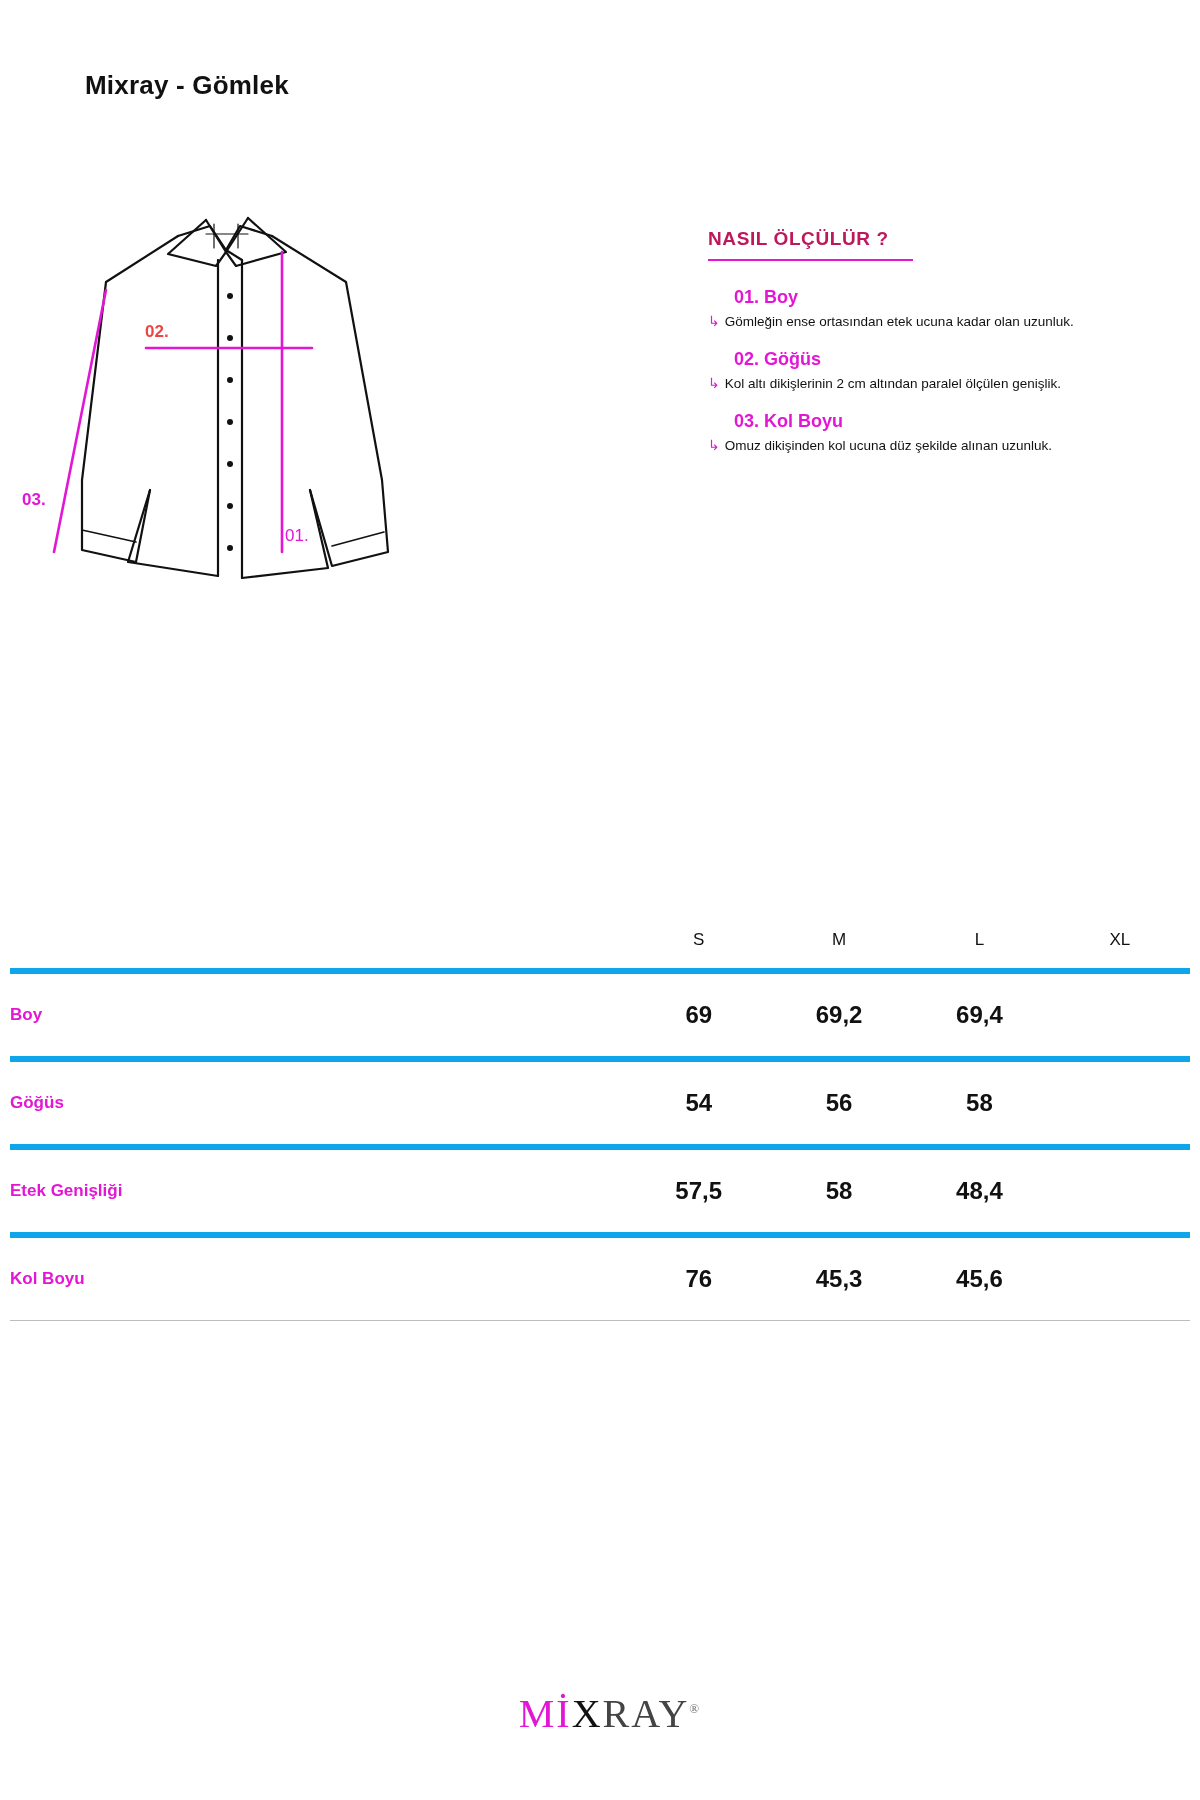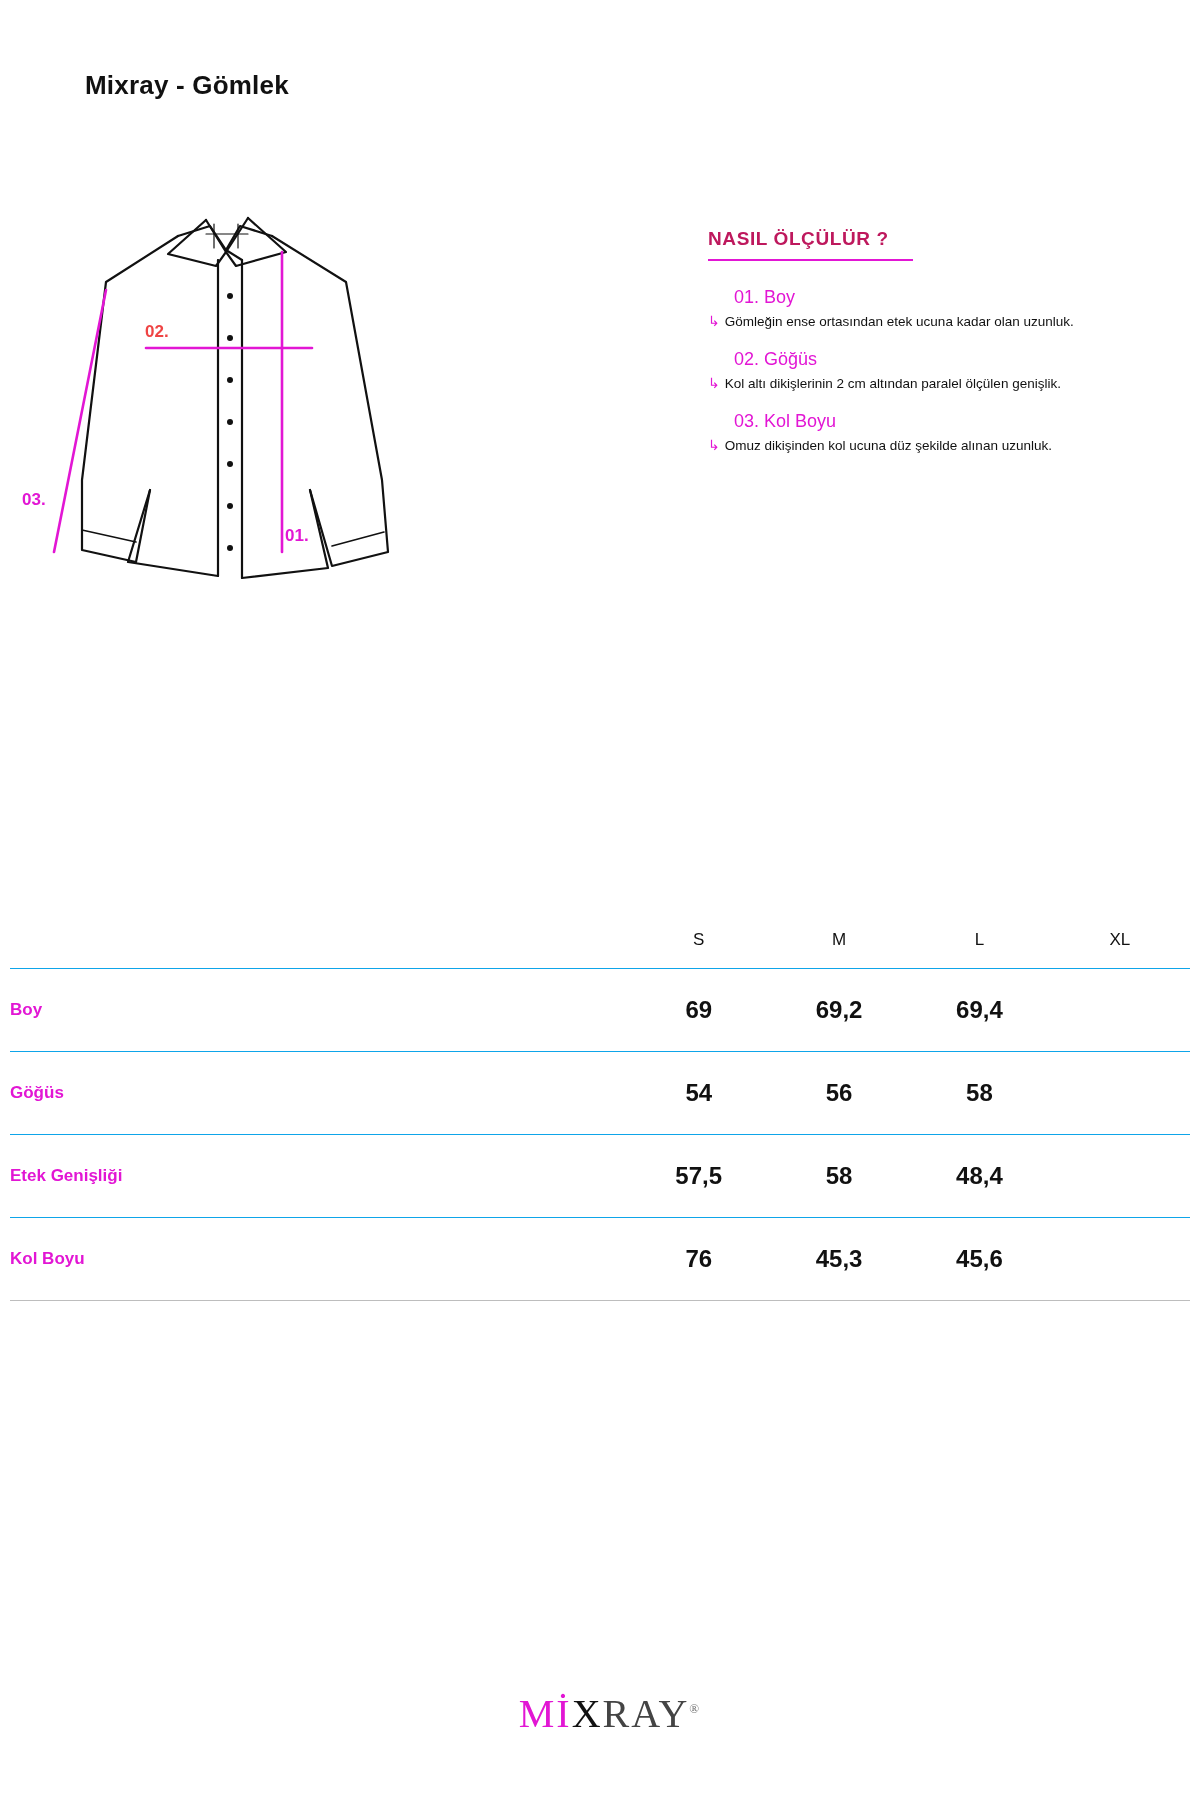--- a/index.html
+++ b/index.html
@@ -61,21 +61,21 @@
     background: #e216d4;
   }
   .howto-list {
     margin-top: 26px;
   }
   .howto-item {
     margin-bottom: 18px;
   }
   .howto-item-title {
     font-size: 18px;
-    font-weight: normal;
+    font-weight: bold;
     color: #e216d4;
     margin-left: 26px;
     margin-bottom: 5px;
   }
   .howto-item-desc {
     font-size: 13.5px;
     color: #111111;
     line-height: 1.35;
     display: flex;
     align-items: flex-start;
@@ -102,21 +102,21 @@
     font-size: 17px;
     font-weight: normal;
     color: #111111;
     text-align: center;
     padding-bottom: 18px;
   }
   .size-table thead th.row-label-head {
     text-align: left;
   }
   .size-table tbody tr {
-    border-top: 1px solid #0ea5e9;
+    border-top: 6px solid #0ea5e9;
   }
   .size-table tbody tr:last-child {
     border-bottom: 1px solid #bdbdbd;
   }
   .size-table tbody td {
     height: 82px;
     vertical-align: middle;
   }
   .row-label {
     font-size: 17px;
@@ -208,21 +208,21 @@
         <circle cx="220" cy="316" r="3"></circle>
         <circle cx="220" cy="358" r="3"></circle>
       </g>
 
       <g stroke="#e216d4" stroke-width="2.6" stroke-linecap="round">
         <line x1="136" y1="158" x2="302" y2="158"></line>
         <line x1="272" y1="62" x2="272" y2="362"></line>
         <line x1="96" y1="100" x2="44" y2="362"></line>
       </g>
     </svg>
-    <div style="position:absolute;left:275px;top:336px;font-size:17px;font-weight:bold;color:#e216d4;">01.</div>
+    <div style="position:absolute;left:275px;top:336px;font-size:17px;font-weight:normal;color:#e216d4;">01.</div>
     <div style="position:absolute;left:135px;top:132px;font-size:17px;font-weight:bold;color:#ef4444;">02.</div>
     <div style="position:absolute;left:12px;top:300px;font-size:17px;font-weight:bold;color:#e216d4;text-align:right;">03.</div>
   </div>
 
   <div class="howto">
     <div class="howto-title">NASIL ÖLÇÜLÜR ?</div>
     <div class="howto-underline"></div>
 
     <div class="howto-list">
 

